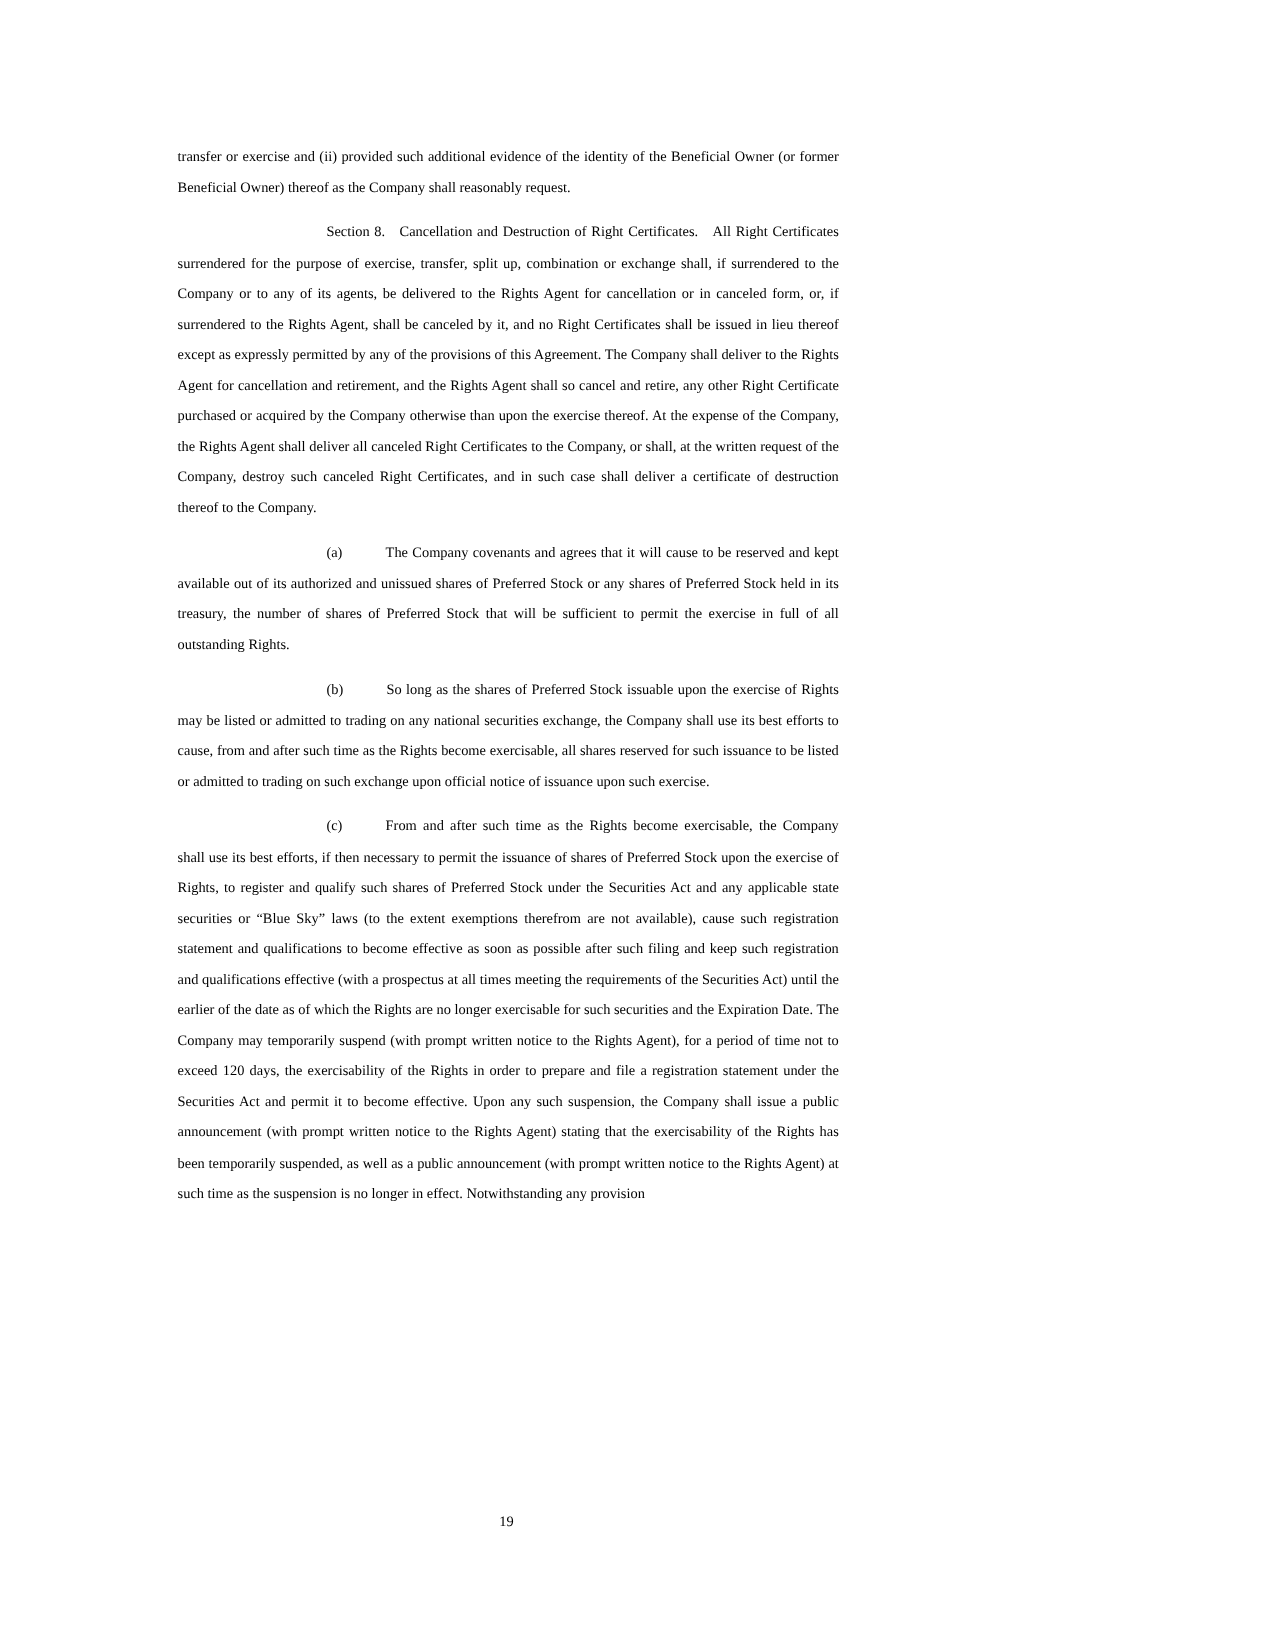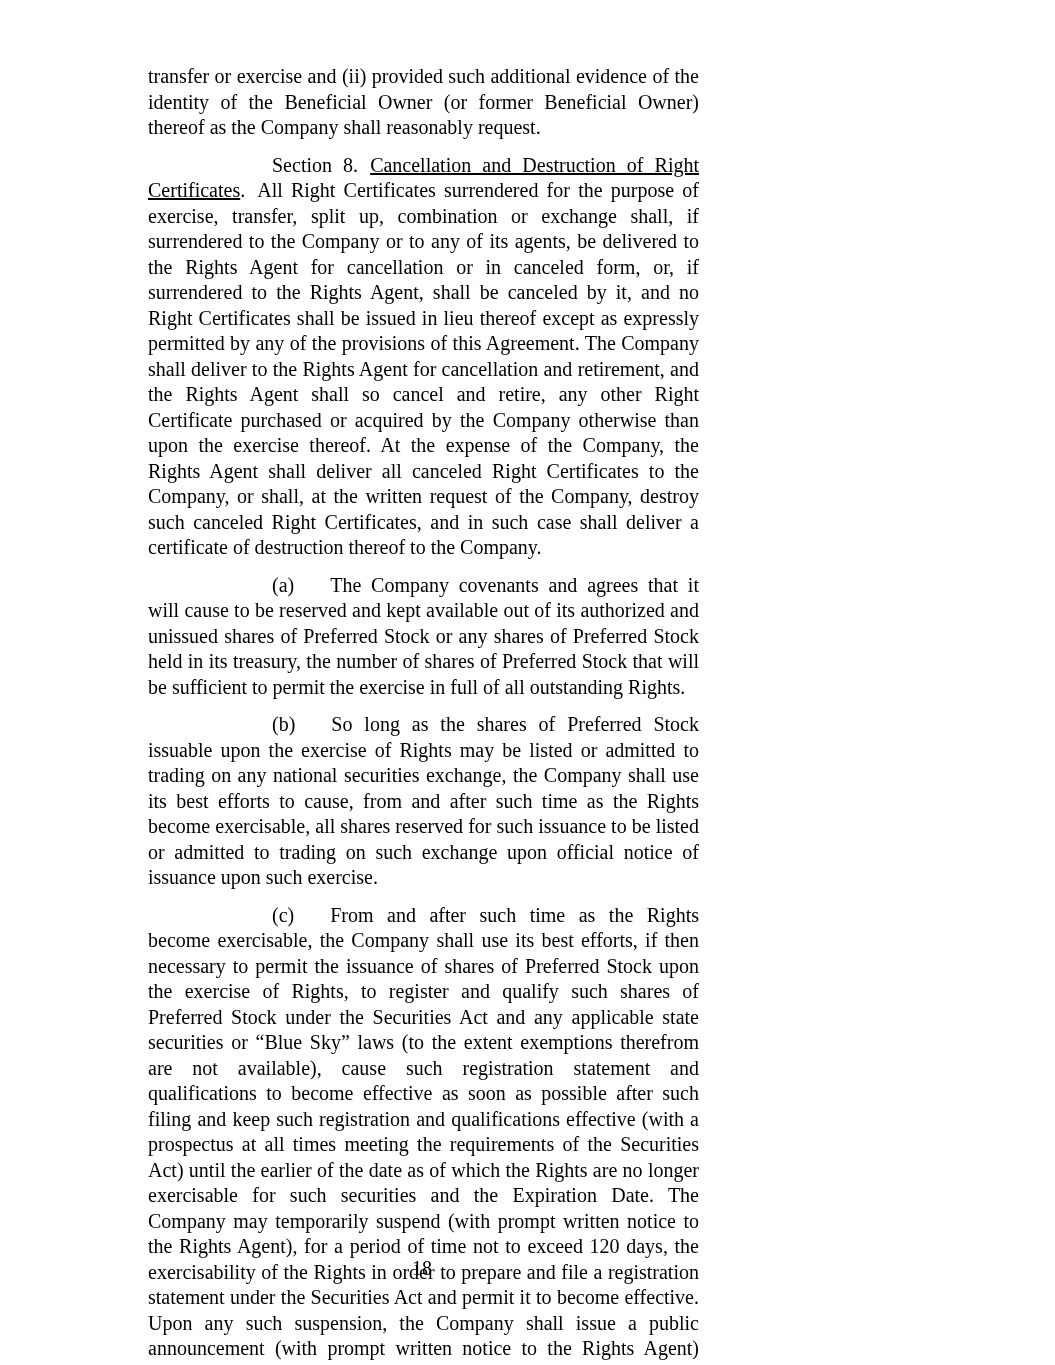--- a/index.html
+++ b/index.html
@@ -6,39 +6,38 @@
     margin: 0;
     padding: 0;
     background: #ffffff;
   }
   .page {
     position: relative;
     width: 844px;
     height: 1365px;
     background: #ffffff;
     box-sizing: border-box;
-    padding: 64px 145px 0 148px;
+    padding: 118px 145px 0 148px;
     font-family: "Liberation Serif", "DejaVu Serif", serif;
-    font-size: 20px;
+    font-size: 12px;
     line-height: 25.5px;
     color: #000000;
     overflow: hidden;
   }
   .para {
     margin: 0 0 12px 0;
     text-align: justify;
   }
   .indent {
     text-indent: 124px;
   }
   .noindent {
     text-indent: 0;
   }
   .underline {
-    text-decoration: underline;
   }
   .tab {
     display: inline-block;
     height: 1px;
     vertical-align: baseline;
   }
   .tab-sm { width: 12px; }
   .tab-lg { width: 36px; }
   .page-number {
     position: absolute;
@@ -58,15 +57,15 @@
 
   <p class="para indent"><span>Section 8.</span><span class="tab tab-sm"></span><span class="underline">Cancellation and Destruction of Right Certificates</span><span>.</span><span class="tab tab-sm"></span><span>All Right Certificates surrendered for the purpose of exercise, transfer, split up, combination or exchange shall, if surrendered to the Company or to any of its agents, be delivered to the Rights Agent for cancellation or in canceled form, or, if surrendered to the Rights Agent, shall be canceled by it, and no Right Certificates shall be issued in lieu thereof except as expressly permitted by any of the provisions of this Agreement.  The Company shall deliver to the Rights Agent for cancellation and retirement, and the Rights Agent shall so cancel and retire, any other Right Certificate purchased or acquired by the Company otherwise than upon the exercise thereof.  At the expense of the Company, the Rights Agent shall deliver all canceled Right Certificates to the Company, or shall, at the written request of the Company, destroy such canceled Right Certificates, and in such case shall deliver a certificate of destruction thereof to the Company.</span></p>
 
 
   <p class="para indent"><span>(a)</span><span class="tab tab-lg"></span><span>The Company covenants and agrees that it will cause to be reserved and kept available out of its authorized and unissued shares of Preferred Stock or any shares of Preferred Stock held in its treasury, the number of shares of Preferred Stock that will be sufficient to permit the exercise in full of all outstanding Rights.</span></p>
 
   <p class="para indent"><span>(b)</span><span class="tab tab-lg"></span><span>So long as the shares of Preferred Stock issuable upon the exercise of Rights may be listed or admitted to trading on any national securities exchange, the Company shall use its best efforts to cause, from and after such time as the Rights become exercisable, all shares reserved for such issuance to be listed or admitted to trading on such exchange upon official notice of issuance upon such exercise.</span></p>
 
   <p class="para indent"><span>(c)</span><span class="tab tab-lg"></span><span>From and after such time as the Rights become exercisable, the Company shall use its best efforts, if then necessary to permit the issuance of shares of Preferred Stock upon the exercise of Rights, to register and qualify such shares of Preferred Stock under the Securities Act and any applicable state securities or “Blue Sky” laws (to the extent exemptions therefrom are not available), cause such registration statement and qualifications to become effective as soon as possible after such filing and keep such registration and qualifications effective (with a prospectus at all times meeting the requirements of the Securities Act) until the earlier of the date as of which the Rights are no longer exercisable for such securities and the Expiration Date.  The Company may temporarily suspend (with prompt written notice to the Rights Agent), for a period of time not to exceed 120 days, the exercisability of the Rights in order to prepare and file a registration statement under the Securities Act and permit it to become effective.  Upon any such suspension, the Company shall issue a public announcement (with prompt written notice to the Rights Agent) stating that the exercisability of the Rights has been temporarily suspended, as well as a public announcement (with prompt written notice to the Rights Agent) at such time as the suspension is no longer in effect.  Notwithstanding any provision</span></p>
 
-  <div class="page-number">18</div>
+  <div class="page-number">19</div>
 
 </div>
 
 </body></html>

